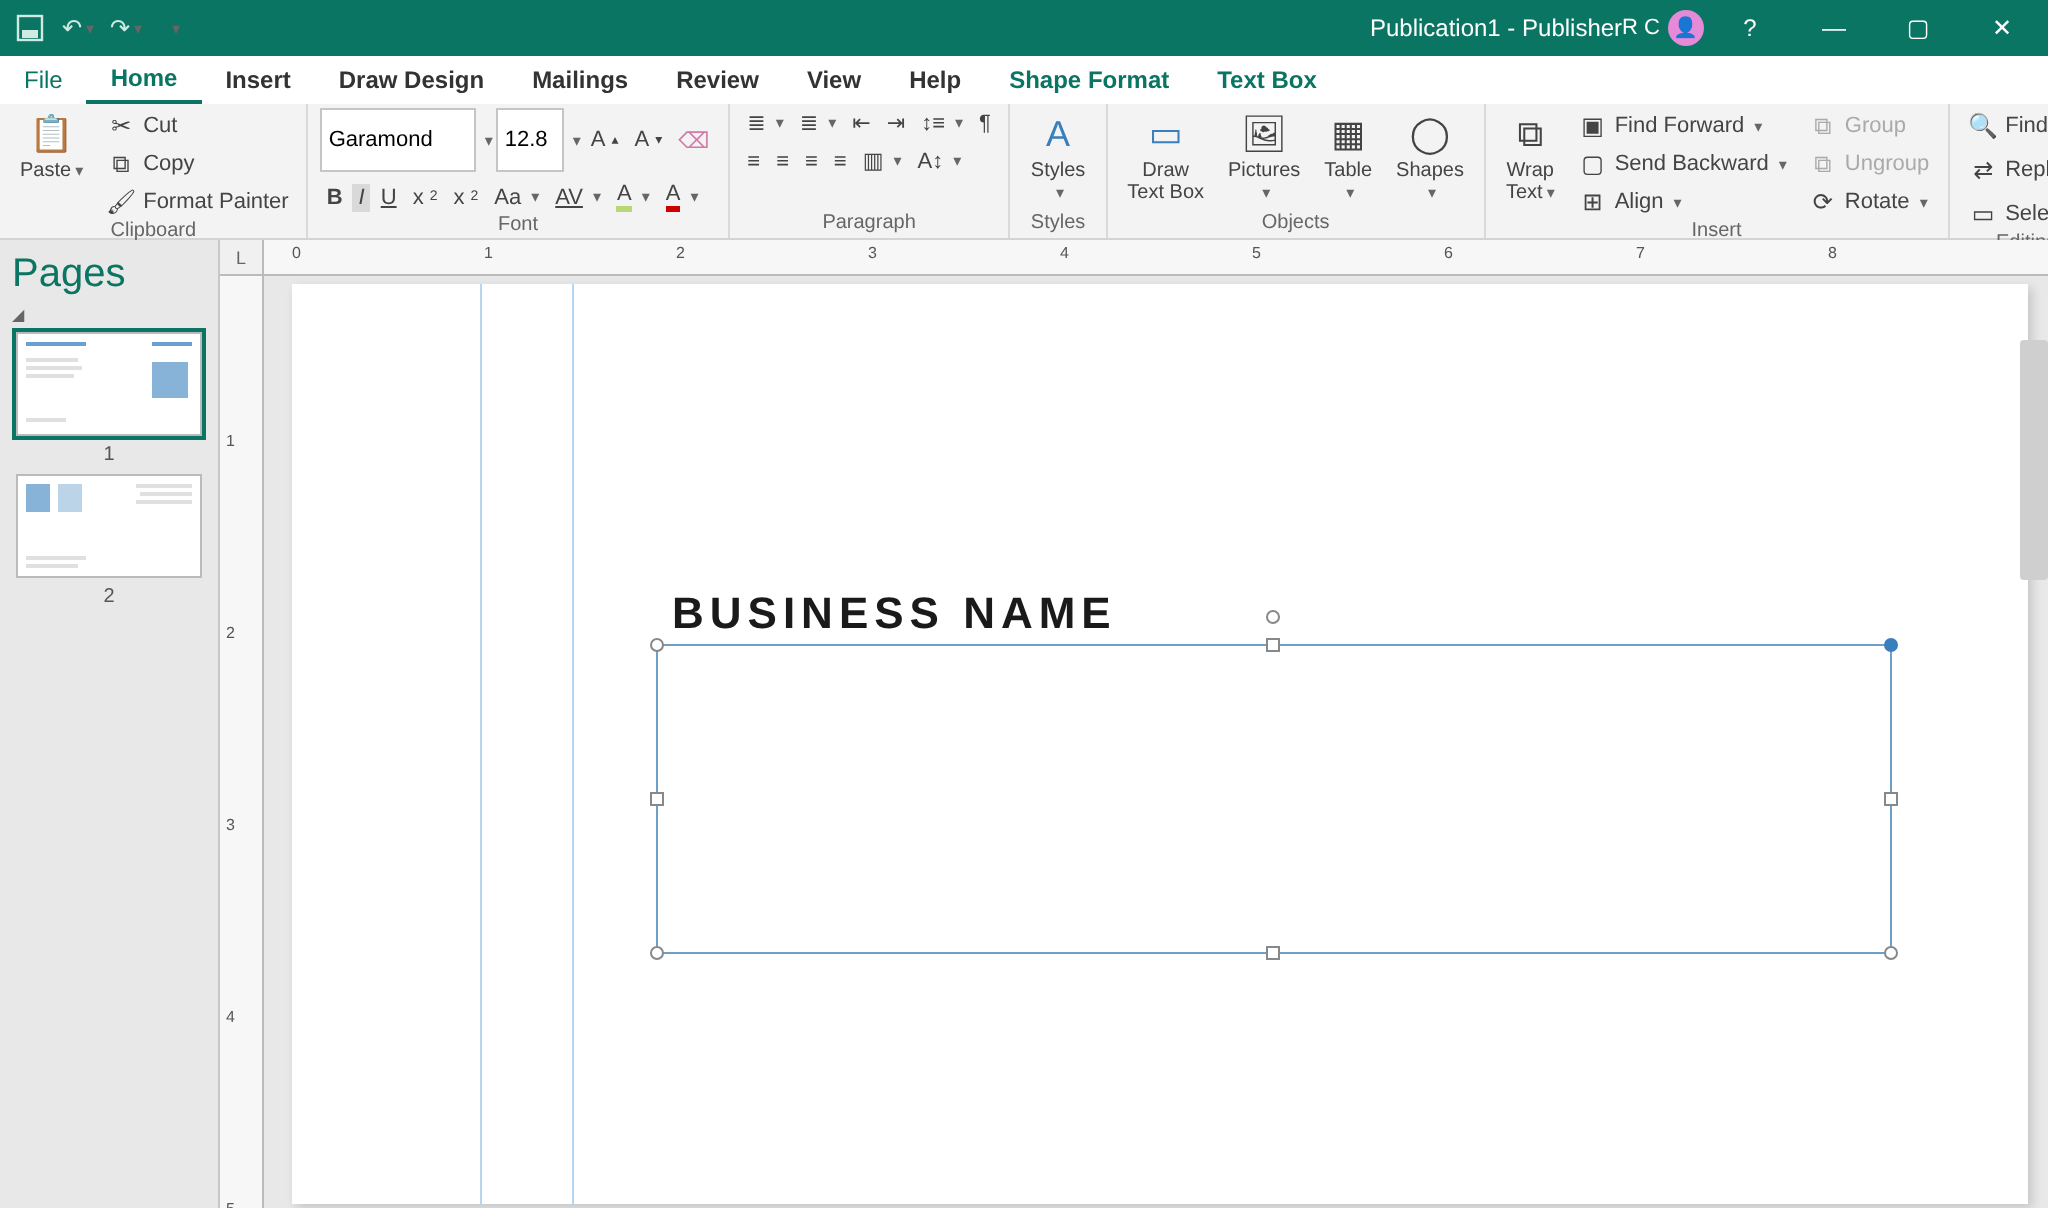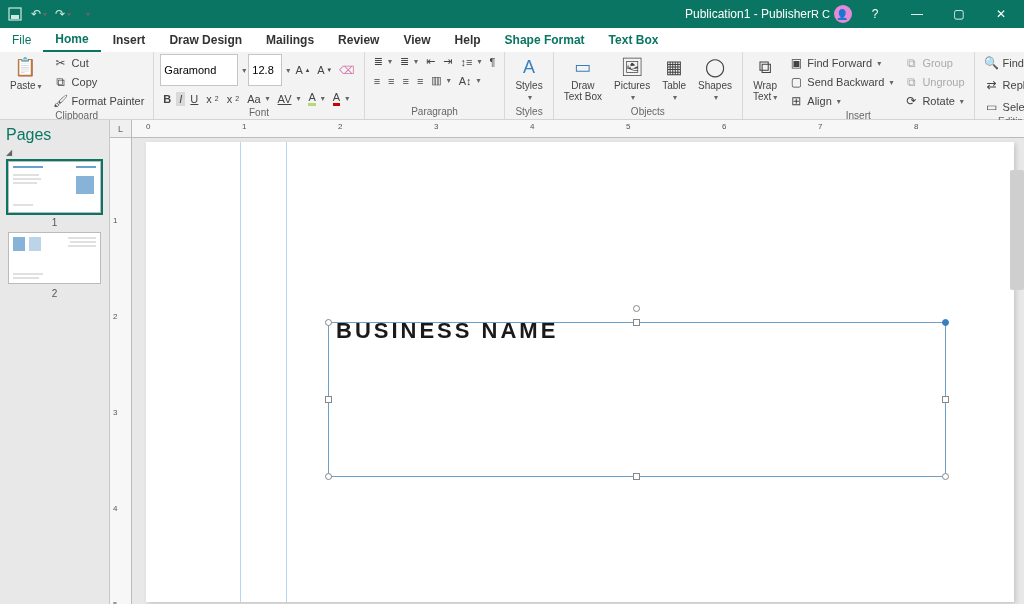--- a/index.html
+++ b/index.html
@@ -37,37 +37,37 @@
 .font-box, .size-box { border:1px solid #c5c5c5; background:#fff; height:32px; font-size:11px; padding:0 3px; }
 .font-box { width:78px;}
 .size-box { width:34px;}
 
 .rowcol { display:flex; flex-direction:column; gap:1px;}
 .hrow { display:flex; gap:2px; align-items:center;}
 
 
 .workarea { display:flex; height: calc(604px - 28px - 24px - 68px); }
 .pagespanel { width:110px; background:#e8e8e8; border-right:1px solid #c8c8c8; padding:6px; }
-.pagespanel .ptitle { color:#0a7562; font-size:16px; margin-bottom:4px;}
+.pagespanel .ptitle { color:#0a7562; font-size:20px; margin-bottom:4px;}
 .thumb { background:#fff; border:1px solid #bbb; height:52px; margin:4px 2px; position:relative; cursor:pointer;}
 .thumb.sel { outline:2px solid #0a7562; }
 .page-num { text-align:center; font-size:10px; color:#555; margin-top:2px;}
 .triangle { font-size:8px; color:#666;}
 
 .canvaswrap { flex:1; position:relative; background:#e8e8e8; overflow:hidden;}
 .ruler-h { position:absolute; top:0; left:22px; right:0; height:18px; background:#f7f7f7; border-bottom:1px solid #bbb; font-size:8px; color:#555;}
 .ruler-v { position:absolute; top:18px; left:0; width:22px; bottom:0; background:#f7f7f7; border-right:1px solid #bbb; font-size:8px; color:#555;}
 .ruler-corner { position:absolute; top:0; left:0; width:22px; height:18px; background:#f0f0f0; border-right:1px solid #bbb; border-bottom:1px solid #bbb; font-size:9px; text-align:center; line-height:18px; color:#666;}
 .rtick { position:absolute; top:2px; font-size:8px; }
 .vtick { position:absolute; left:3px; font-size:8px; }
 
 .page { position:absolute; top:22px; left:36px; width:868px; height:460px; background:#fff; box-shadow:2px 2px 5px rgba(0,0,0,0.15);}
 .guide-v { position:absolute; top:0; bottom:0; width:0; border-left:1px solid #b8d5f0;}
 
-.heading { position:absolute; left:190px; top:152px; font-family:Arial,sans-serif; font-weight:700; font-size:22px; letter-spacing:3px; color:#1a1a1a;margin-top:24px;}
+.heading { position:absolute; left:190px; top:152px; font-family:Arial,sans-serif; font-weight:700; font-size:22px; letter-spacing:3px; color:#1a1a1a;}
 .textbox { position:absolute; left:182px; top:180px; width:618px; height:155px; border:1px solid #6ea0c7;}
 .textbox .handle { position:absolute; width:7px; height:7px; background:#fff; border:1px solid #888;}
 .textbox .h-nw{top:-4px;left:-4px;border-radius:50%;} .textbox .h-ne{top:-4px;right:-4px;border-radius:50%; background:#3a7fbd;border-color:#3a7fbd;}
 .textbox .h-sw{bottom:-4px;left:-4px;border-radius:50%;} .textbox .h-se{bottom:-4px;right:-4px;border-radius:50%;}
 .textbox .h-n{top:-4px;left:50%;margin-left:-4px;} .textbox .h-s{bottom:-4px;left:50%;margin-left:-4px;}
 .textbox .h-w{top:50%;left:-4px;margin-top:-4px;} .textbox .h-e{top:50%;right:-4px;margin-top:-4px;}
 .textbox .rot { position:absolute; top:-18px; left:50%; margin-left:-4px; width:7px;height:7px; border:1px solid #888; border-radius:50%; background:#fff;}
 .placeholder { font-family:Garamond, "Times New Roman", serif; font-style:italic; font-size:26px; color:#2f73aa; padding:12px 8px; }
 .cursor { display:inline-block; width:1px; height:26px; background:#000; vertical-align:middle; margin-right:2px;}
 

